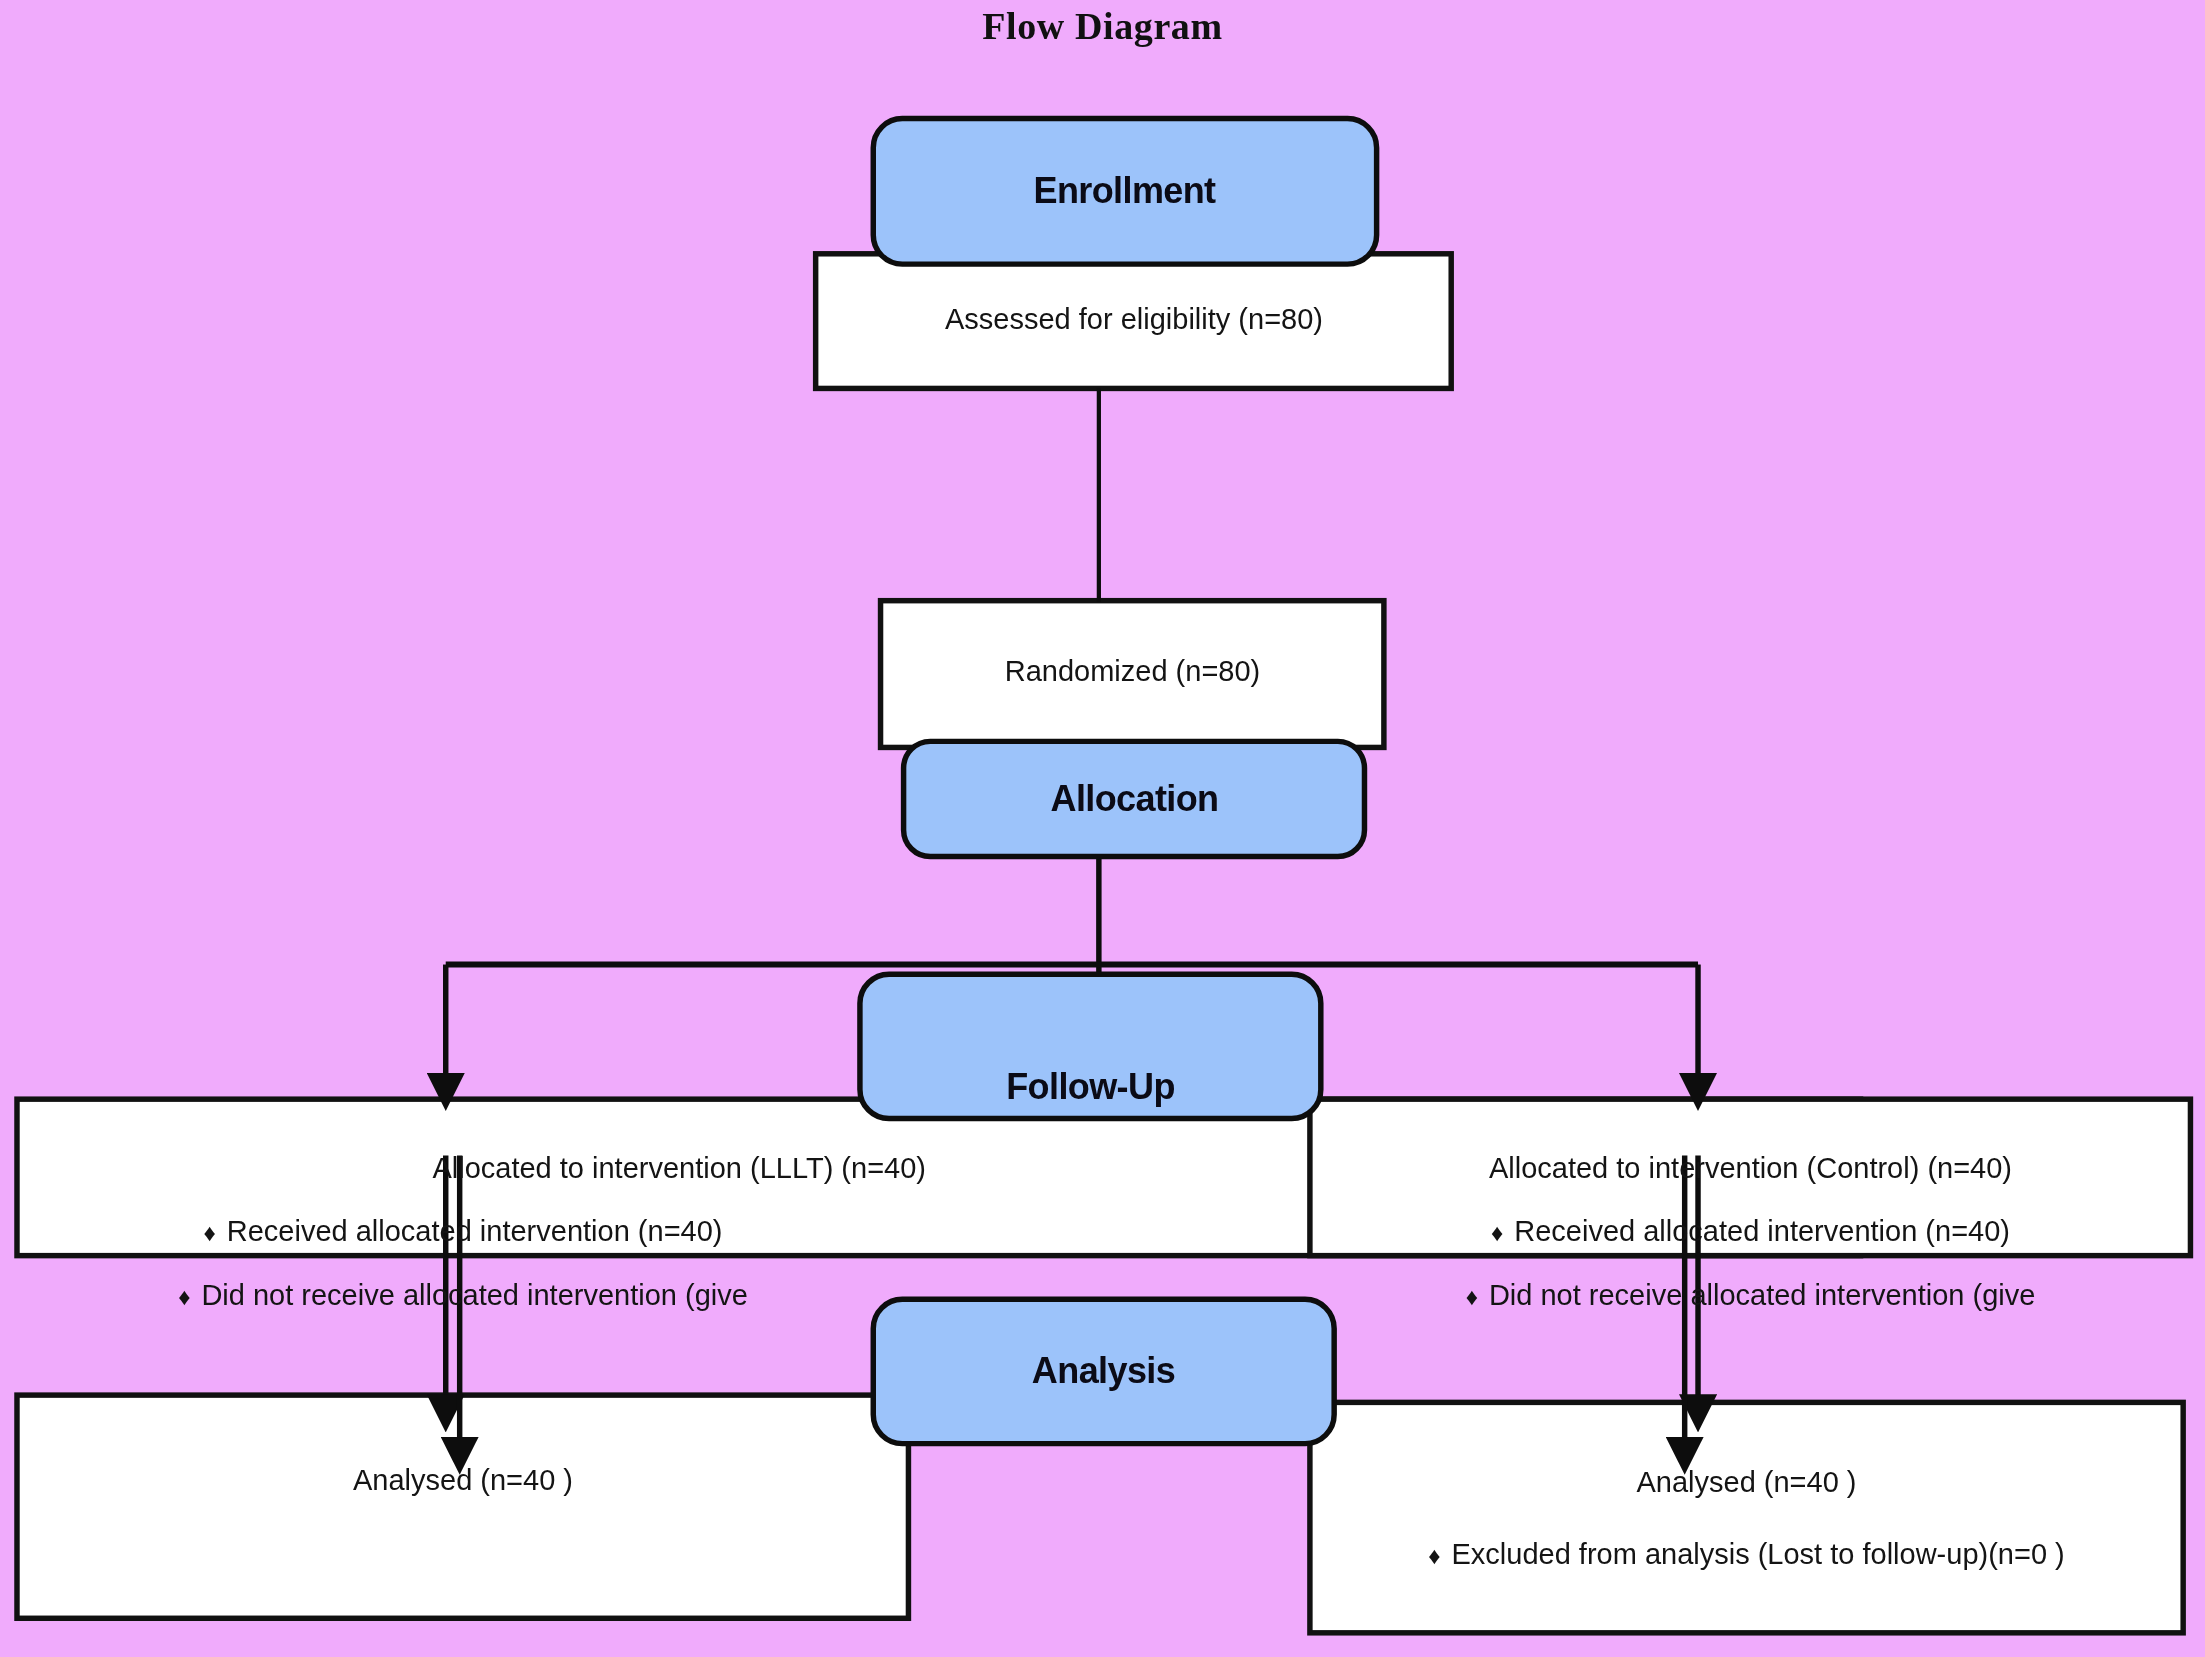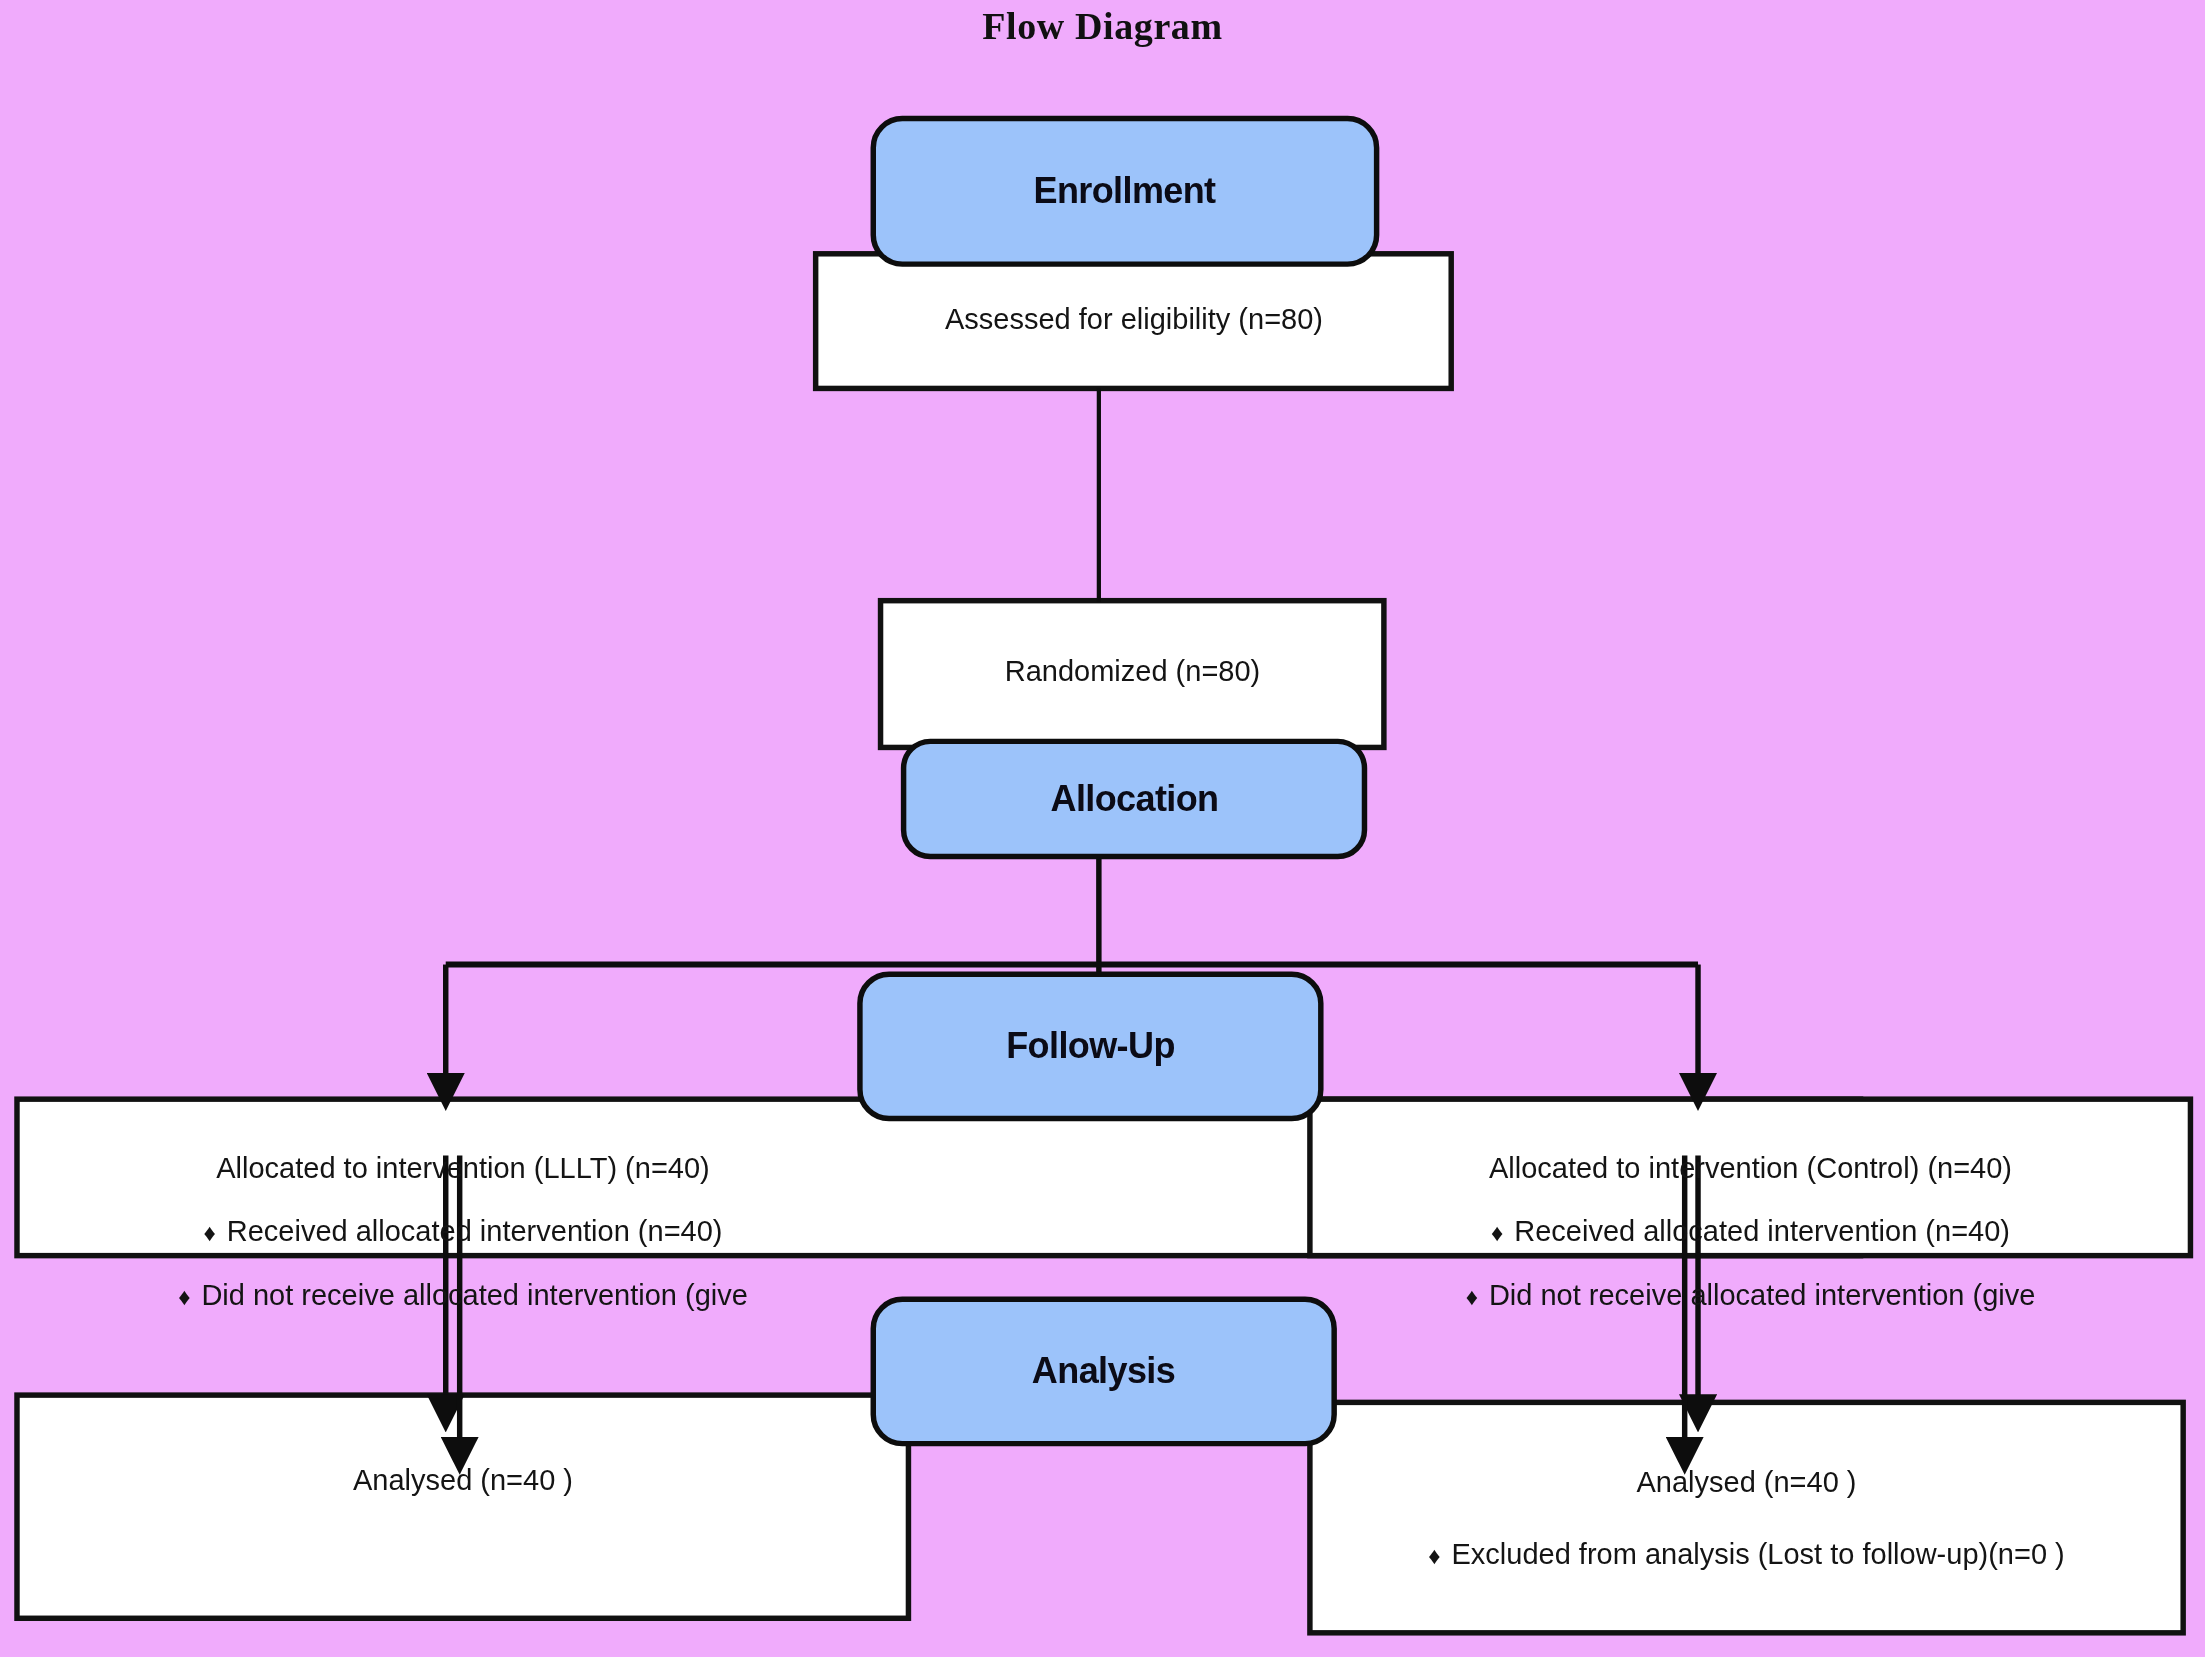--- a/index.html
+++ b/index.html
@@ -127,38 +127,38 @@
   </svg>
 
   <div class="stage-label" style="left:873px; top:118px; width:503px; height:146px;">
     <span>Enrollment</span>
   </div>
 
   <div class="stage-label" style="left:904px; top:741px; width:461px; height:115px;">
     <span>Allocation</span>
   </div>
 
-  <div class="stage-label" style="left:860px; top:974px; width:461px; height:144px;">
+  <div class="stage-label" style="left:860px; top:1015px; width:461px; height:144px;">
     <span>Follow-Up</span>
   </div>
 
   <div class="stage-label" style="left:873px; top:1299px; width:461px; height:144px;">
     <span>Analysis</span>
   </div>
 
   <div class="txt-wrap" style="left:816px; top:303px; width:636px;">
     <div class="box-text center" style="position:relative;">Assessed for eligibility (n=80)</div>
   </div>
 
   <div class="txt-wrap" style="left:881px; top:655px; width:503px;">
     <div class="box-text center" style="position:relative;">Randomized (n=80)</div>
   </div>
 
   <div class="txt-wrap" style="left:17px; top:1099px; width:892px; height:156px;">
-    <div class="box-text" style="left:0; top:53px; width:892px; text-align:center;">Allocated to intervention (LLLT) (n=40)</div>
+    <div class="box-text" style="left:17px; top:53px; width:892px; text-align:right;">Allocated to intervention (LLLT) (n=40)</div>
     <div class="bullet-line" style="left:0; top:116px; width:892px; text-align:center;">
       <span style="font-size:24px; margin-right:11px;">♦</span><span>Received allocated intervention (n=40)</span>
     </div>
     <div class="bullet-line" style="left:0; top:180px; width:892px; text-align:center;">
       <span style="font-size:24px; margin-right:11px;">♦</span><span>Did not receive allocated intervention (give</span>
     </div>
   </div>
 
   <div class="txt-wrap" style="left:1310px; top:1099px; width:881px; height:156px;">
     <div class="box-text" style="left:0; top:53px; width:881px; text-align:center;">Allocated to intervention (Control) (n=40)</div>

